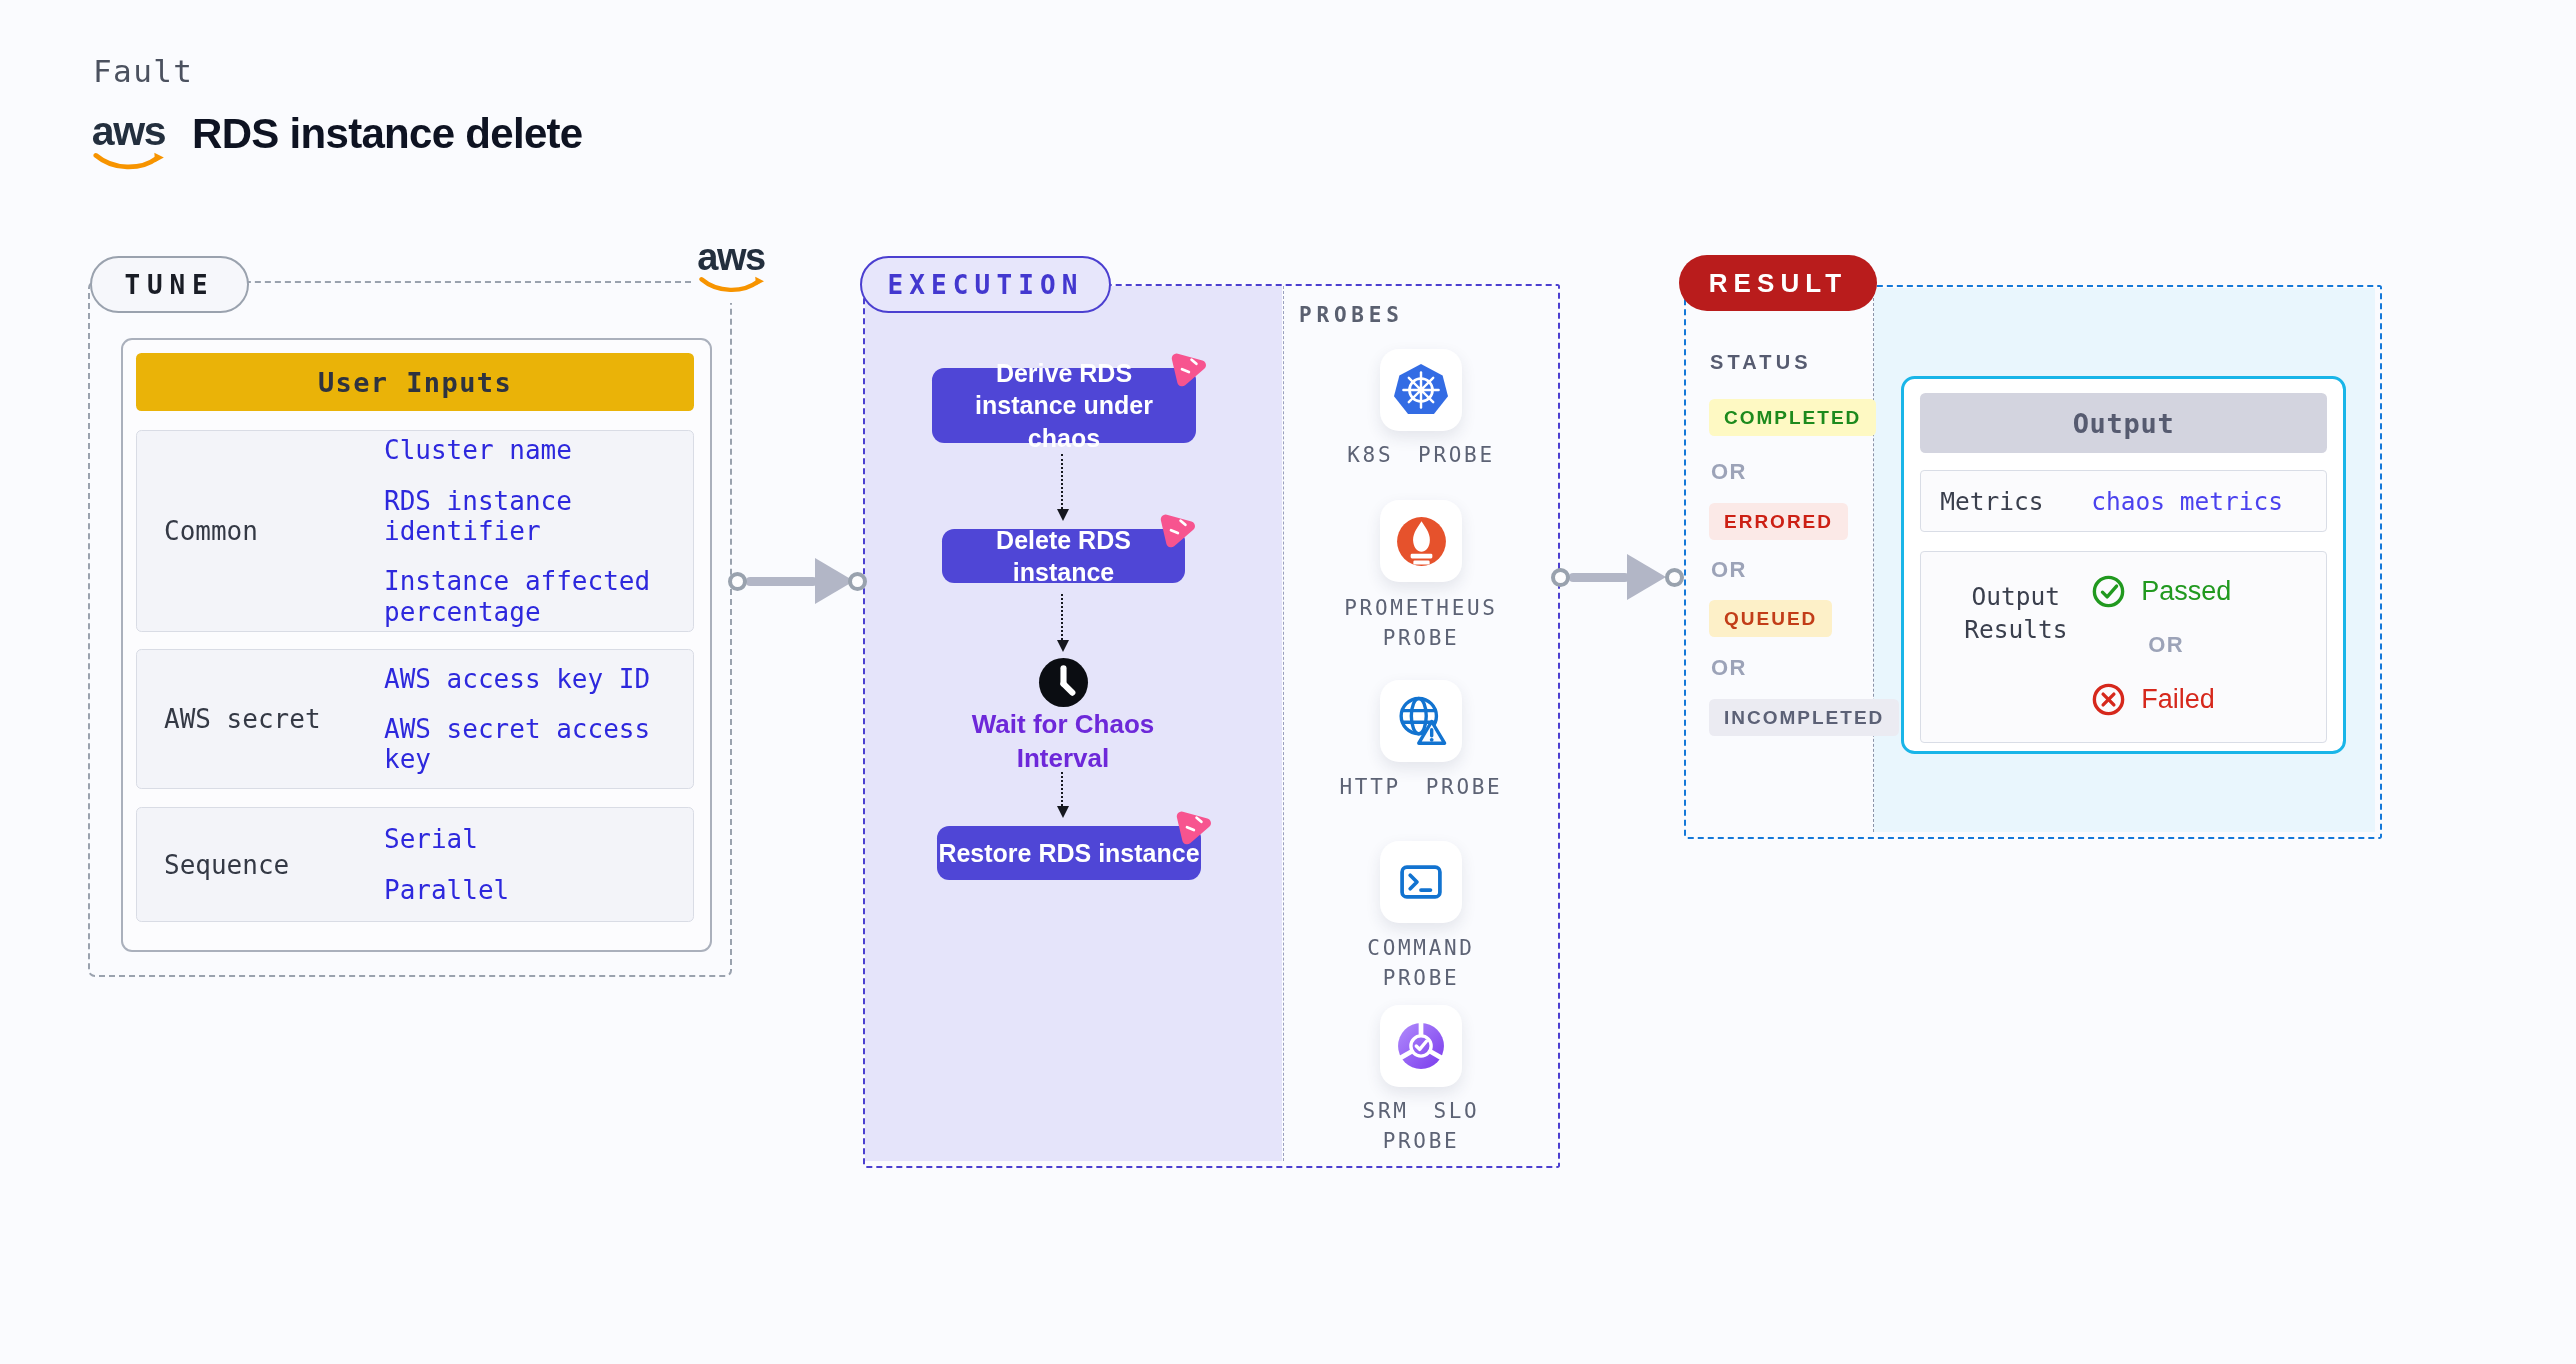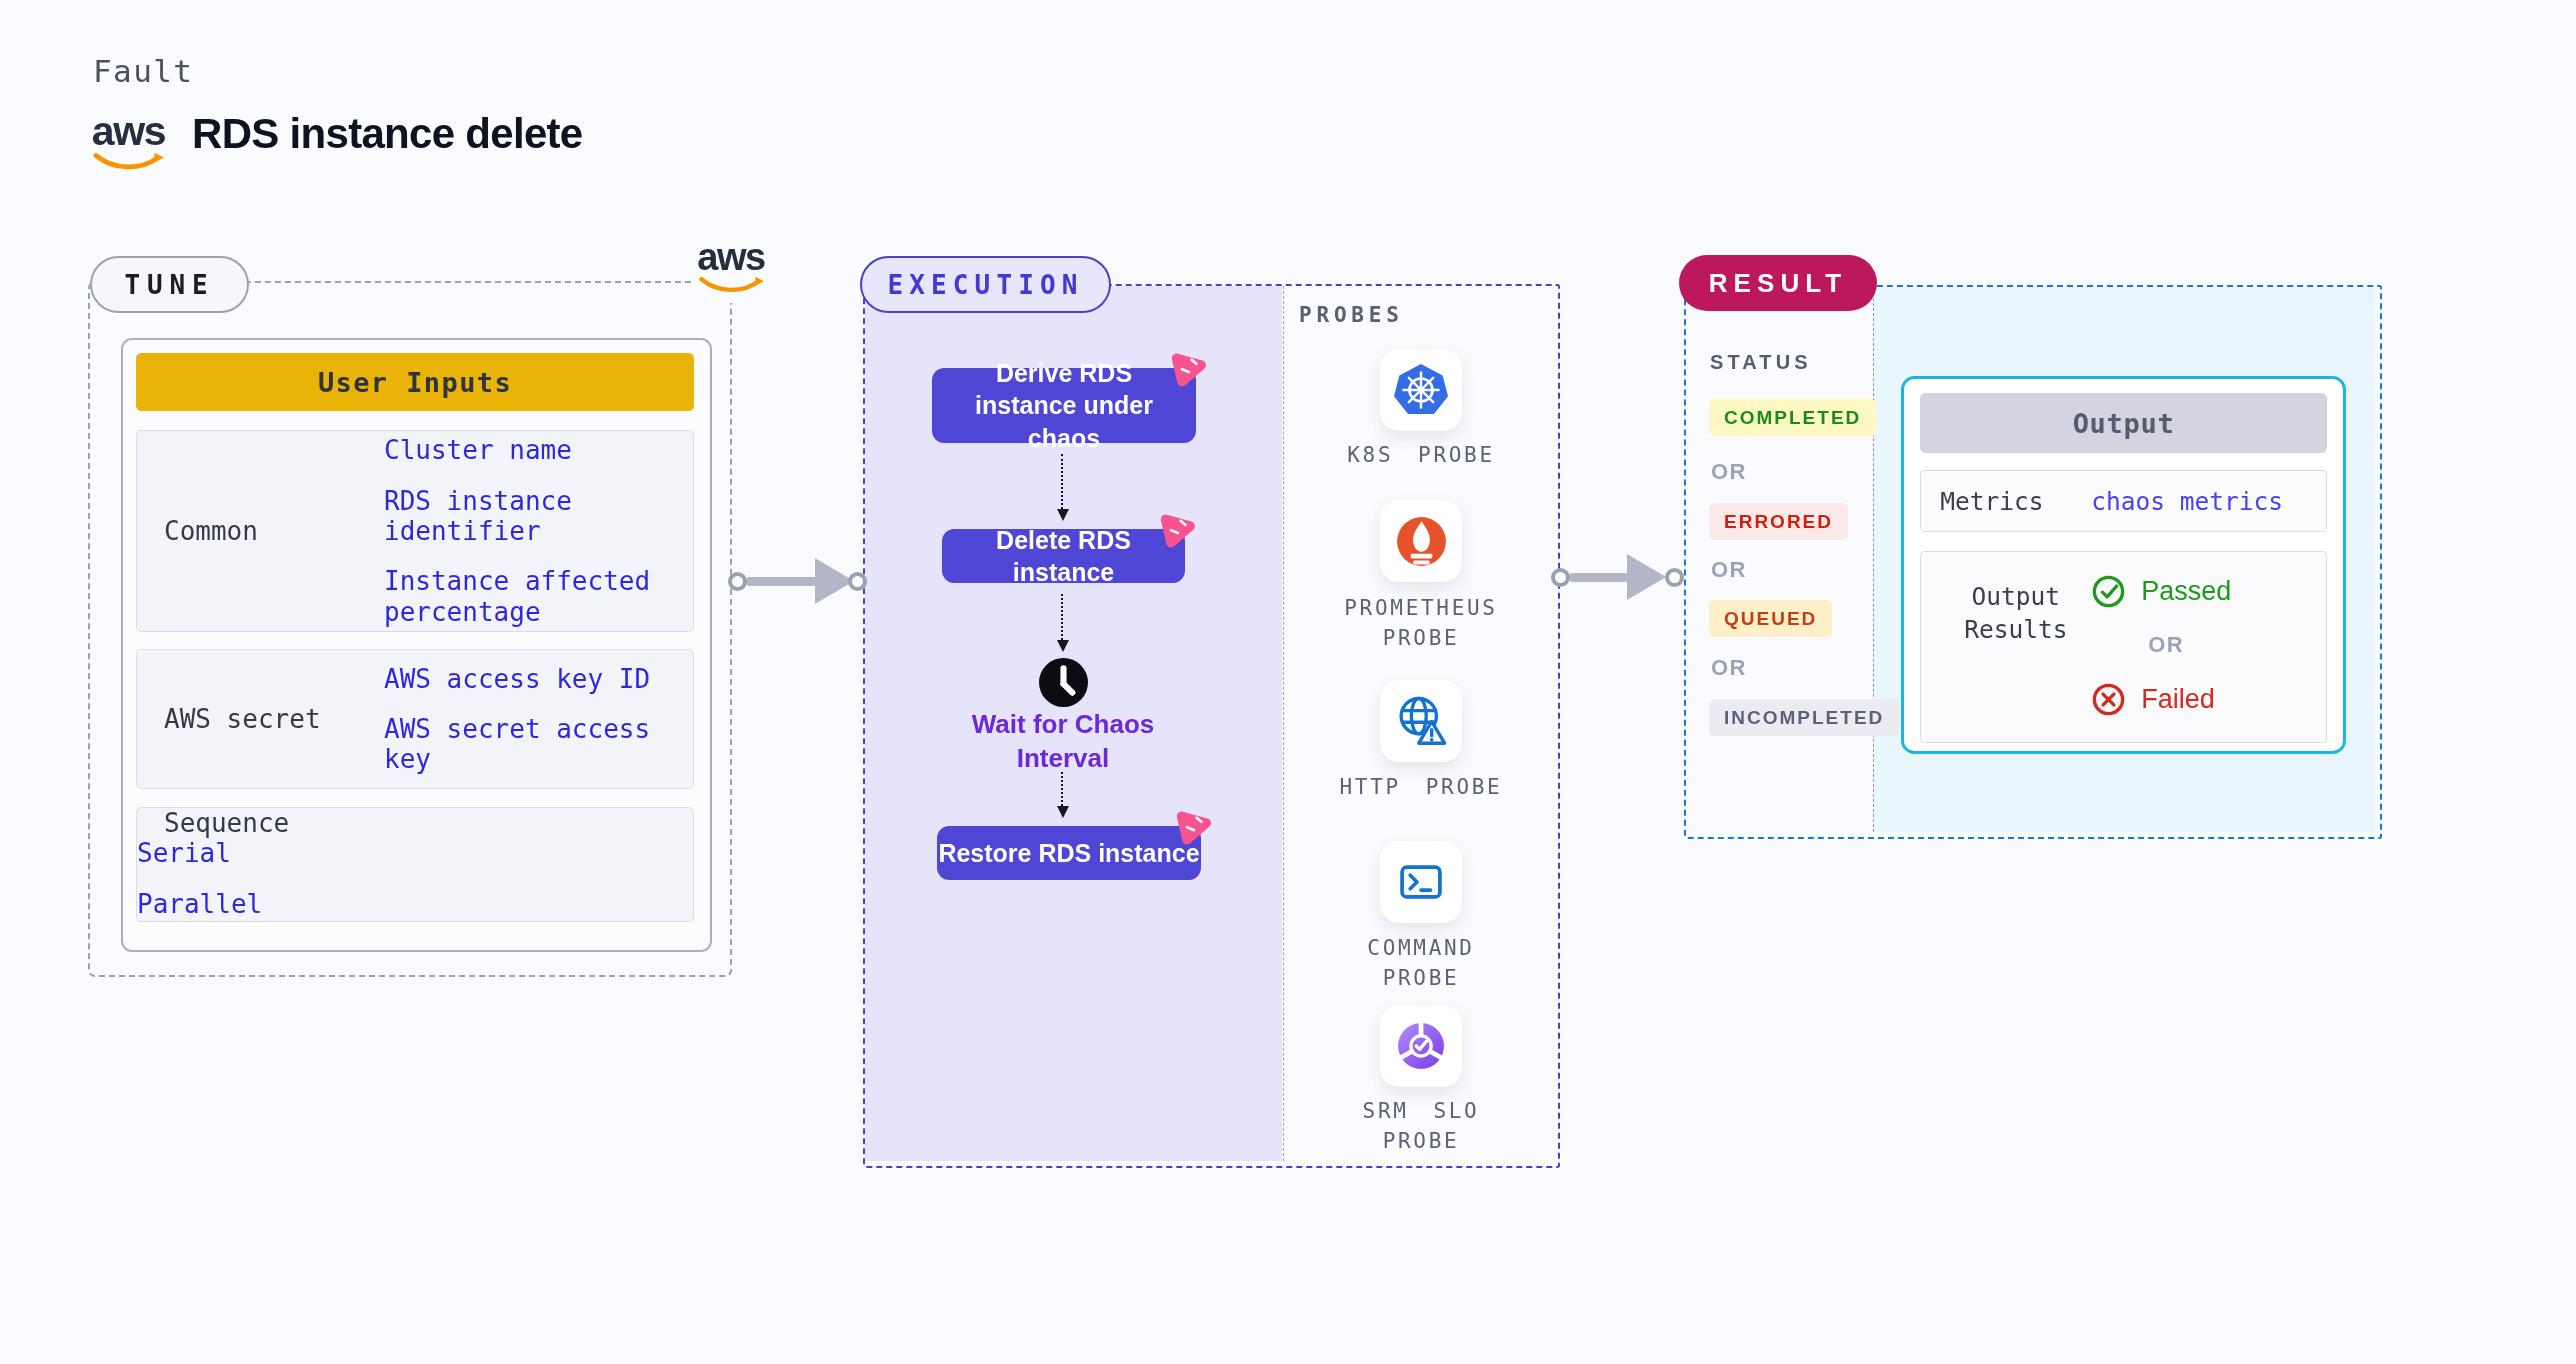--- a/index.html
+++ b/index.html
@@ -19,36 +19,36 @@
                  display:flex;flex-direction:column;align-items:center;justify-content:flex-start;padding-top:2.7px;box-sizing:border-box;}
   .aws-tune-logo .aws-word{font-size:38px;}
 
   
   .pill{display:flex;align-items:center;justify-content:center;border-radius:33px;z-index:5;
         font-weight:700;font-size:26px;}
   .pill-tune{left:90px;top:256px;width:155px;height:53px;background:#f6f7fb;border:2.7px solid #9aa2ae;
              color:#1a1d26;letter-spacing:6.8px;}
   .pill-exec{left:860px;top:256px;width:247px;height:53px;background:#e7e6fb;border:2.7px solid #4b3fd0;
              color:#4338cf;letter-spacing:6.1px;}
-  .pill-result{left:1679px;top:255px;width:198px;height:56px;background:#be185d;color:#ffffff;letter-spacing:6.1px;}
+  .pill-result{left:1679px;top:255px;width:198px;height:56px;background:#b91c1c;color:#ffffff;letter-spacing:6.1px;}
 
   
   .tune-box{left:88px;top:281px;width:640px;height:692px;border:2px dashed #9aa2ae;border-radius:6.8px;}
   .ui-card{left:121px;top:338px;width:591px;height:614px;background:#fcfcfe;border:2.7px solid #aab0bc;border-radius:11px;box-sizing:border-box;}
   .ui-header{left:136px;top:353px;width:558px;height:58px;background:#eab308;border-radius:5.4px;
              display:flex;align-items:center;justify-content:center;font-weight:600;font-size:27px;color:#2e3340;letter-spacing:1.4px;}
   .ui-row{left:136px;width:558px;background:#f3f4f9;border:1.4px solid #d9dce5;border-radius:5.4px;
           display:flex;box-sizing:border-box;}
   .ui-row-label{width:247px;display:flex;align-items:center;padding-left:27px;box-sizing:border-box;
                 font-size:26px;color:#343945;}
   .ui-row-items{width:292px;display:flex;flex-direction:column;justify-content:center;gap:20.4px;
                 font-size:26px;color:#2d28dd;line-height:1.16;}
   .row-common{top:430px;height:202px;}
   .row-secret{top:649px;height:140px;}
-  .row-sequence{top:807px;height:115px;flex-direction:column;}
+  .row-sequence{top:807px;height:115px;}
 
   
   .node{width:19px;height:19px;border-radius:50%;background:#fdfdfe;border:4.1px solid #99a2ae;box-sizing:border-box;z-index:4;}
   .gray-line{height:8.8px;background:#b2b6c6;border-radius:4.1px;}
   .arrowhead{width:0;height:0;border-top:23px solid transparent;border-bottom:23px solid transparent;border-left:39px solid #b2b6c6;}
 
   
   .exec-fill{left:865px;top:286px;width:417px;height:875px;background:#e5e4fa;}
   .exec-box{left:863px;top:284px;width:693px;height:880px;border:2px dashed #4b3fd0;border-radius:2.7px;}
   .exec-divider{left:1283px;top:286px;height:875px;width:0;border-left:1.4px dashed #9ba0be;}

